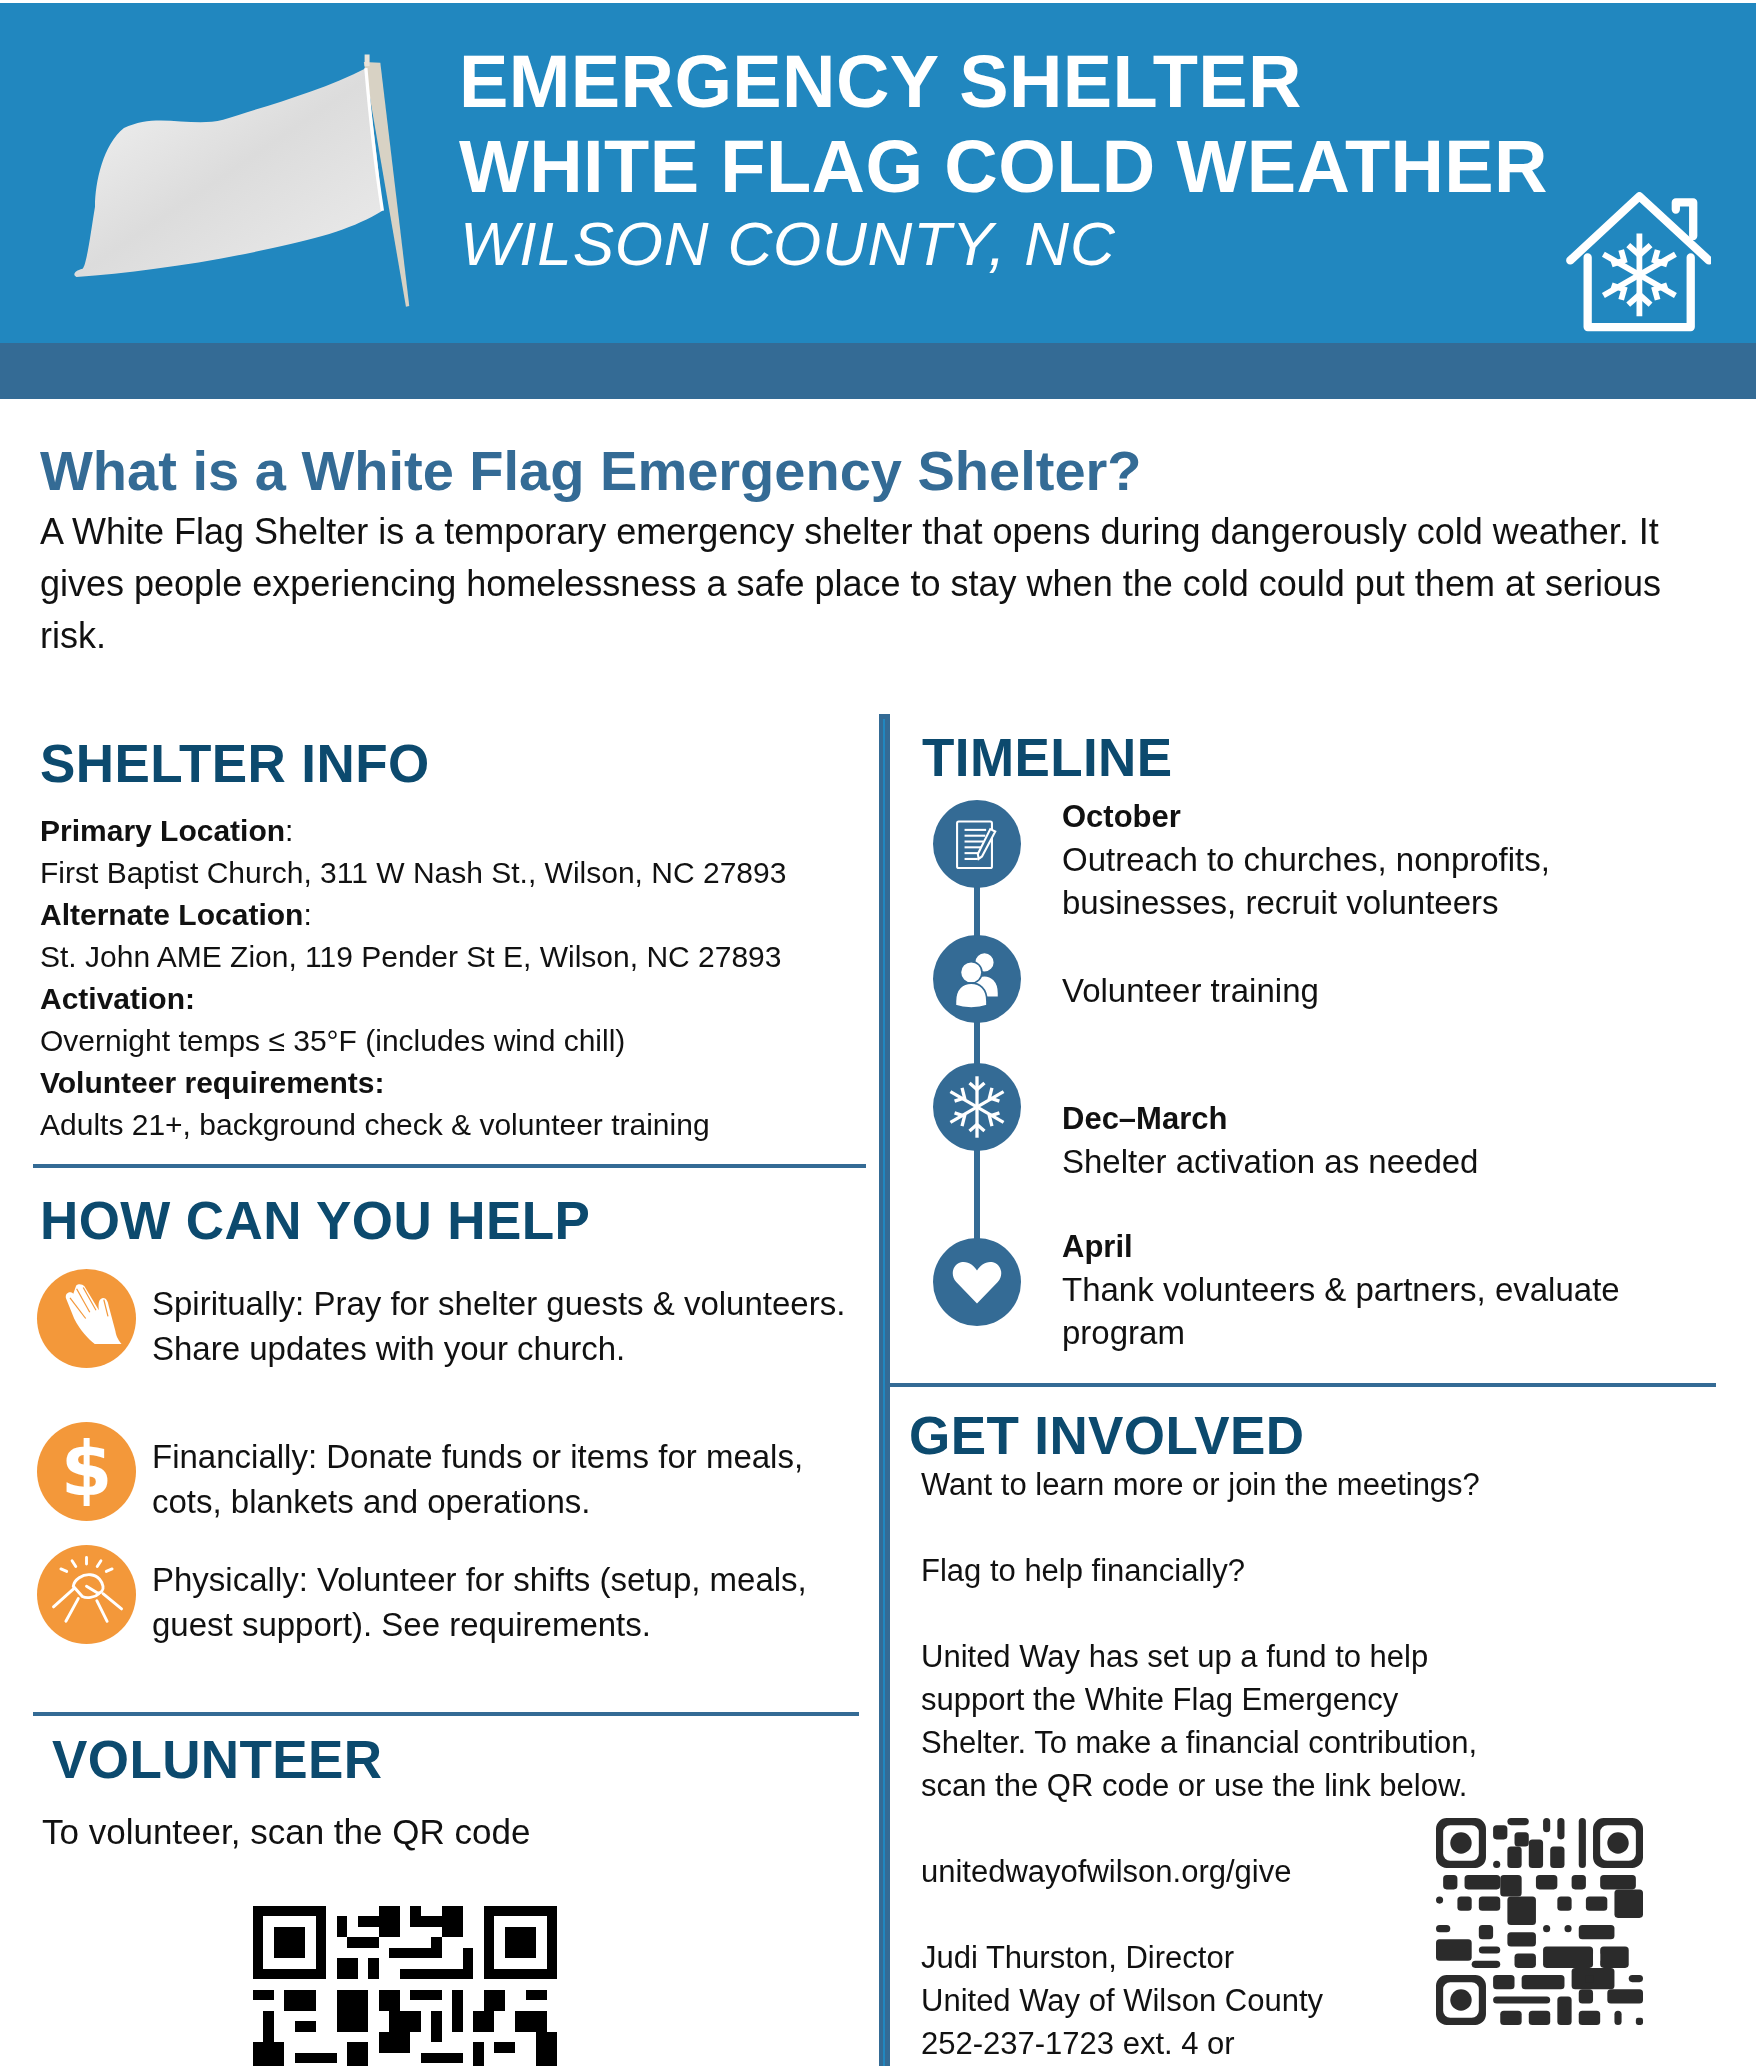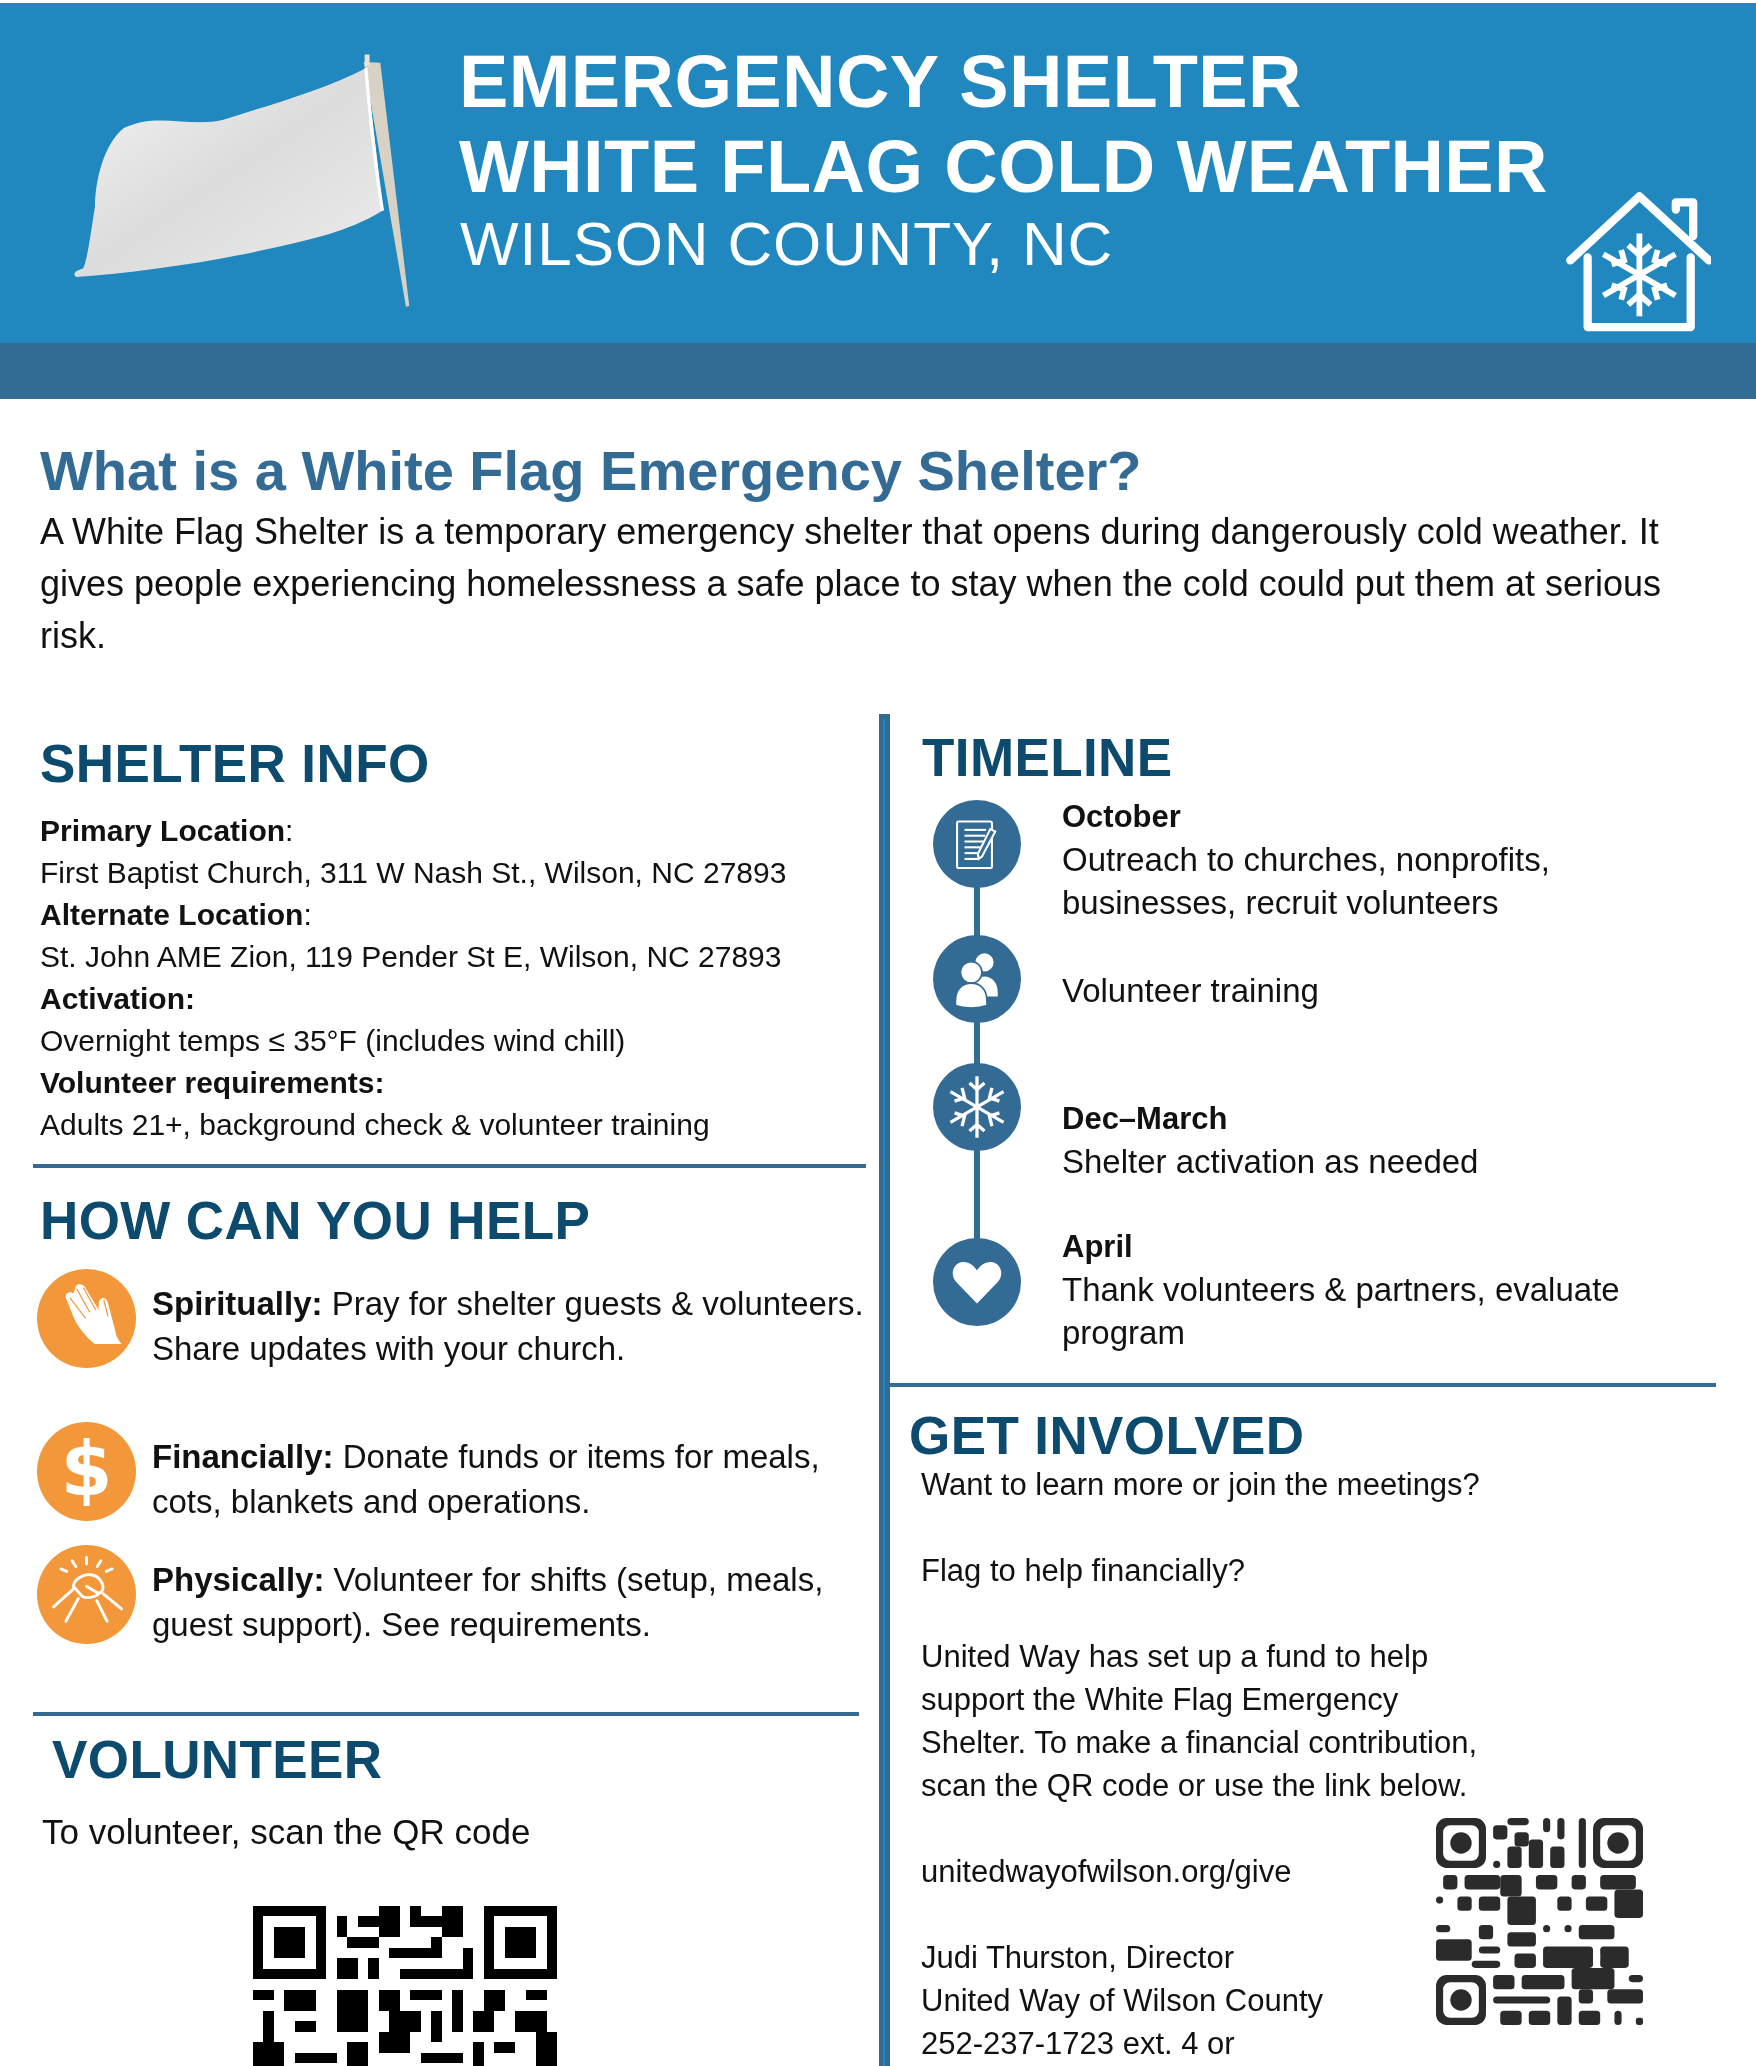--- a/index.html
+++ b/index.html
@@ -4,21 +4,21 @@
   <style>
     html, body { margin: 0; padding: 0; background: #ffffff; }
     body { width: 1756px; height: 2273px; position: relative; overflow: hidden;
            font-family: "Liberation Sans", "DejaVu Sans", sans-serif; color: #111111; }
     .abs { position: absolute; }
 
     
     .hdr { left: 0; top: 3.3px; width: 1756px; height: 340px; background: #2187bf; }
     .hdr-band { left: 0; top: 343px; width: 1756px; height: 56px; background: #346b95; }
     .hdr-title { left: 459px; top: 39px; color: #fff; font-weight: 700; font-size: 74px; line-height: 85px; letter-spacing: 0.4px; white-space: nowrap; }
-    .hdr-sub { left: 460px; top: 207px; color: #fff; font-weight: 400; font-size: 62px; line-height: 74px; letter-spacing: 0.8px; white-space: nowrap; }
+    .hdr-sub { left: 460px; top: 207px; color: #fff; font-weight: 400; font-size: 62px; line-height: 74px; letter-spacing: 0.8px; white-space: nowrap; font-style: italic; }
     .flag { left: 66px; top: 33px; width: 364px; height: 306px; }
     .house-hdr { left: 1562px; top: 192px; width: 149px; height: 143px; }
 
     
     .intro-title { left: 40px; top: 436px; color: #346b95; font-weight: 700; font-size: 56px; line-height: 70px; white-space: nowrap; }
     .intro-text { left: 40px; top: 506px; width: 1686px; font-size: 36px; line-height: 52px; color: #111; }
 
     
     .sec-title { color: #0c4a6e; font-weight: 700; font-size: 53px; line-height: 62px; white-space: nowrap; letter-spacing: 0.4px; }
 
@@ -30,21 +30,21 @@
     
     .rule { background: #346b95; }
     .vdiv { left: 879px; top: 714px; width: 11px; height: 1490px; background: #346b95; }
     .vdiv-inner { left: 883px; top: 719px; width: 2.1px; height: 1481px; background: #2187bf; }
 
     
     .help-item { left: 37px; width: 835px; }
     .help-ico { position: absolute; left: 0; width: 99px; height: 99px; border-radius: 50%; background: #f3983a; }
     .help-ico svg { position: absolute; left: 0; top: 0; width: 99px; height: 99px; }
     .help-text { position: absolute; left: 115px; width: 727px; font-size: 33px; line-height: 45px; }
-    .help-text b { font-weight: 700; }
+    .help-text b { font-weight: 400; }
 
     
     .vol-text { left: 42px; top: 1809px; font-size: 35px; line-height: 45px; white-space: nowrap; }
     .qr1 { left: 253px; top: 1906px; width: 304px; height: 304px; }
 
     
     .tl-line { left: 974px; top: 851px; width: 5.8px; height: 434px; background: #346b95; }
     .tl-ico { width: 88px; height: 88px; border-radius: 50%; background: #346b95; }
     .tl-ico svg { position: absolute; left: 0; top: 0; width: 88px; height: 88px; }
     .tl-item { left: 1062px; width: 661px; }

